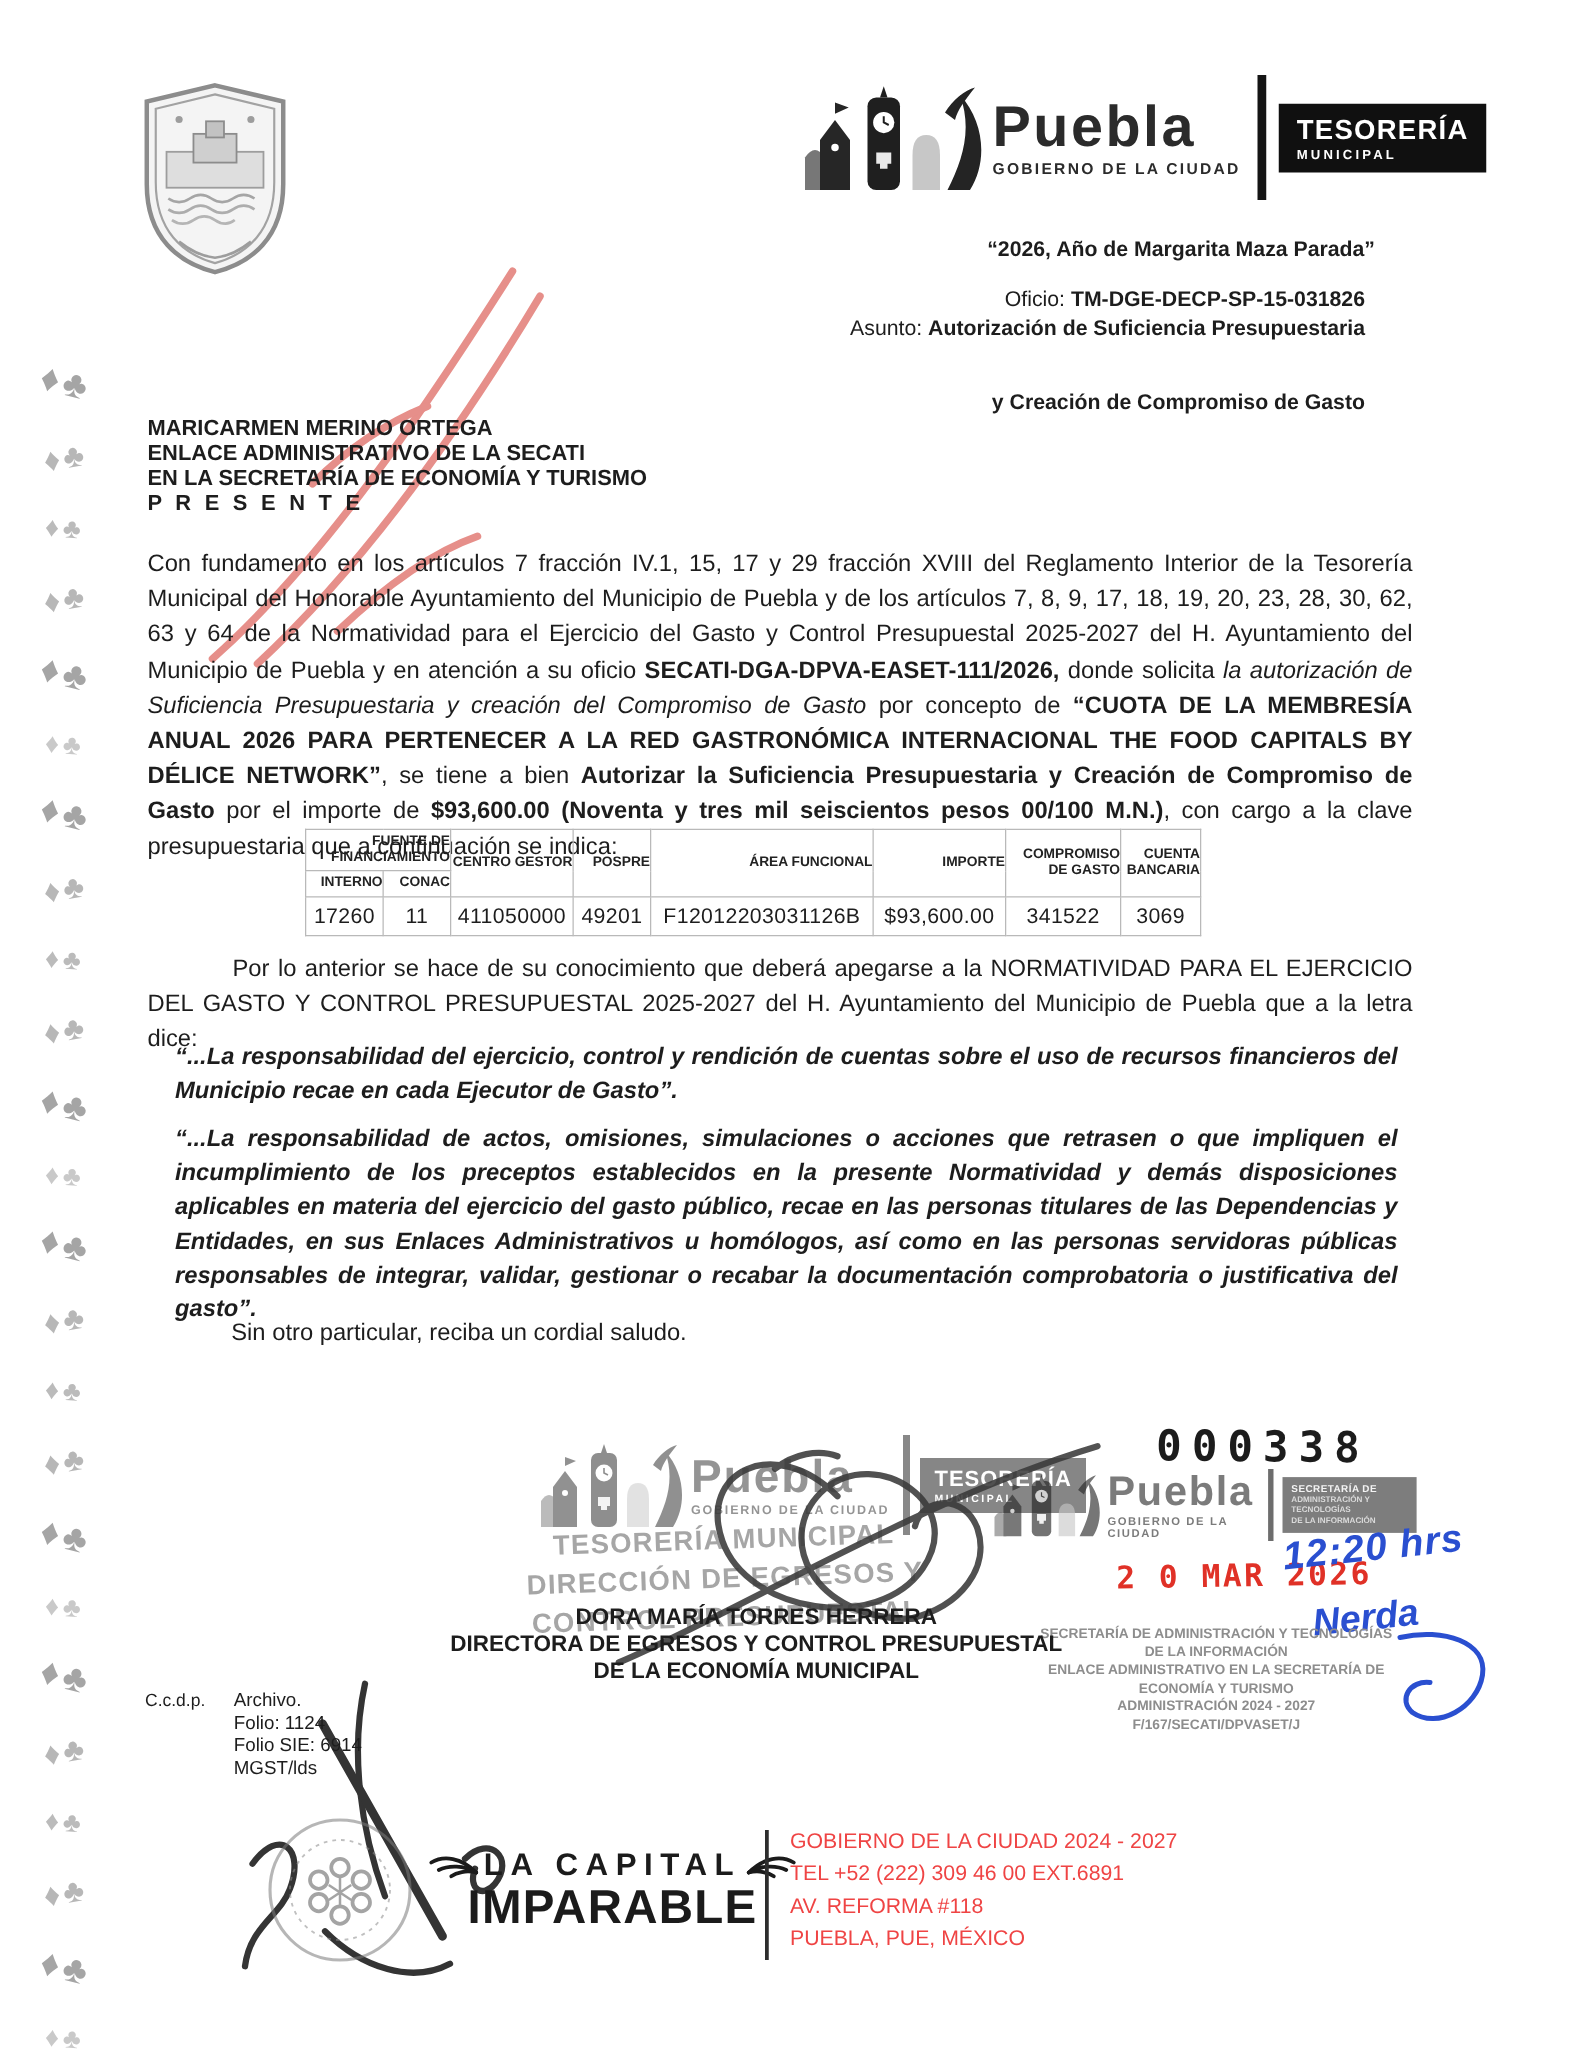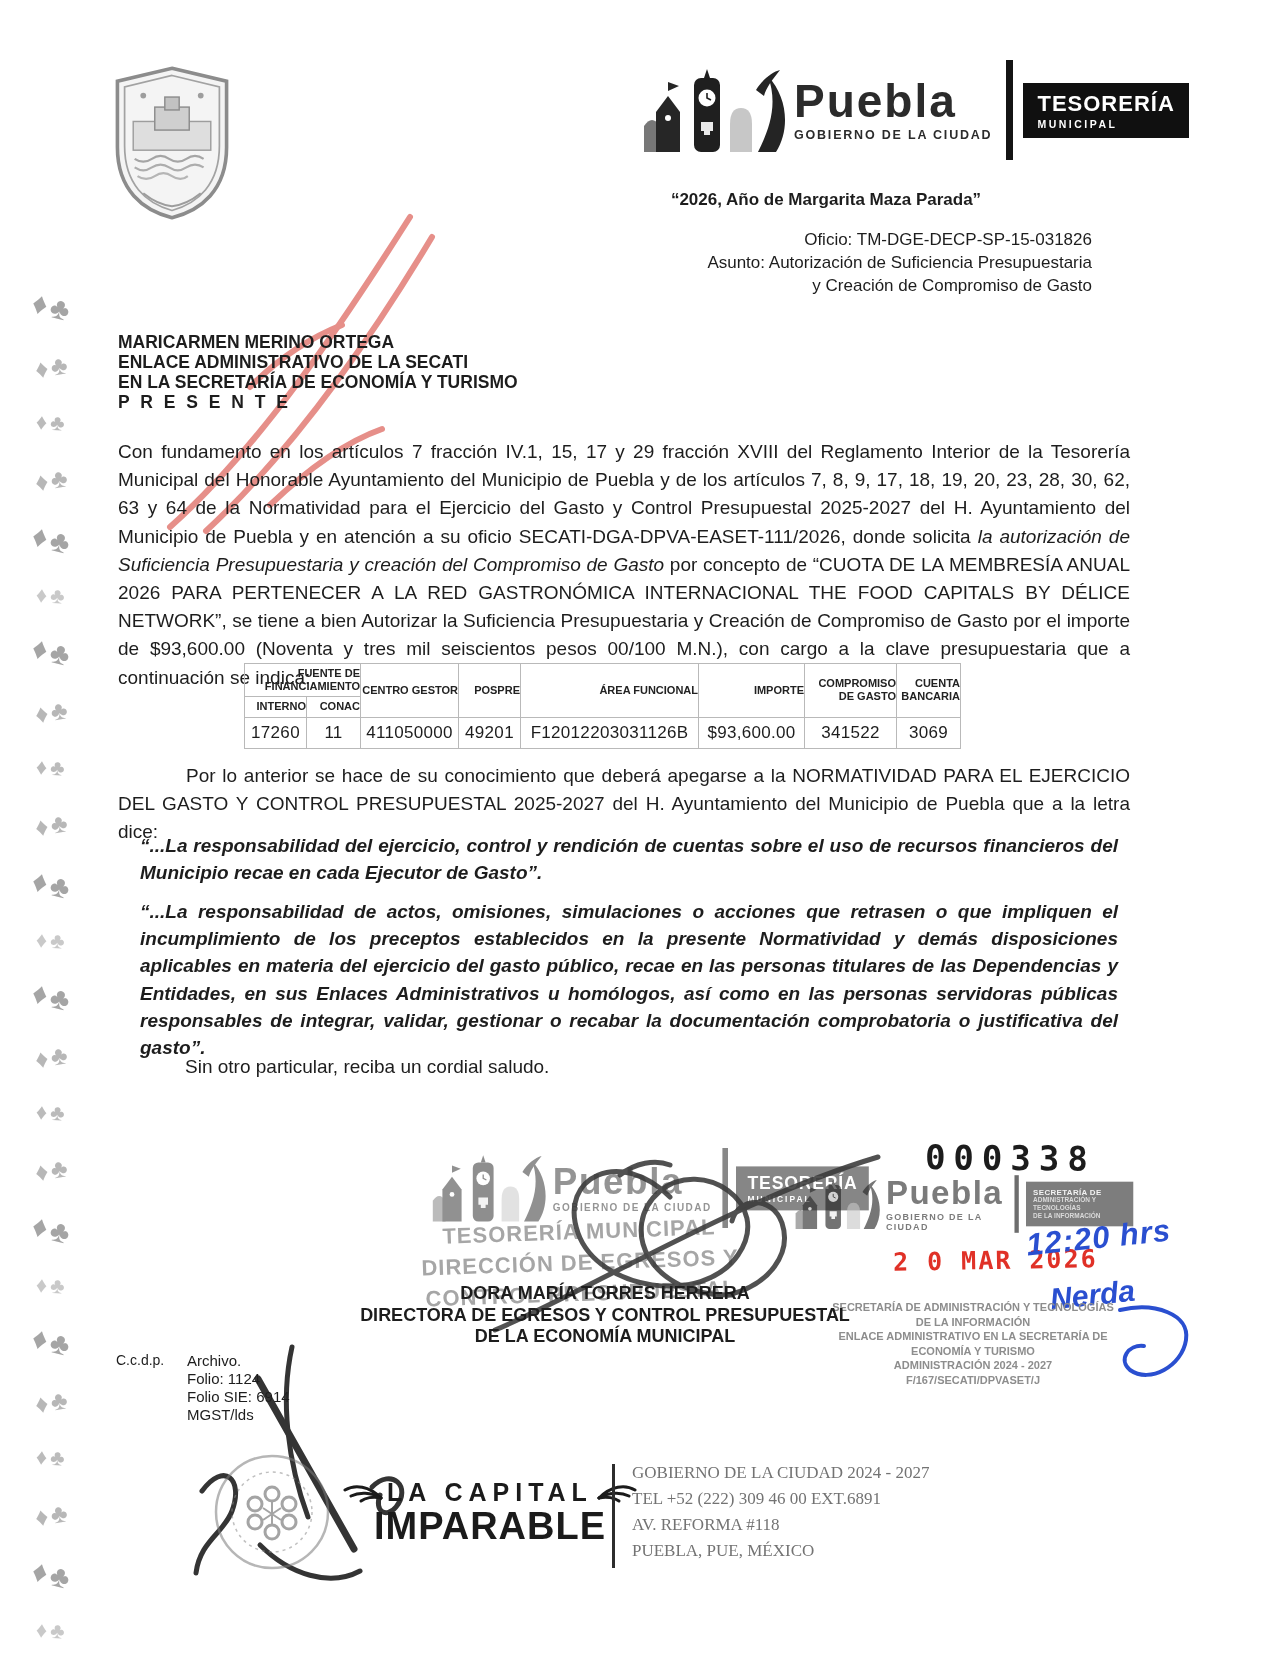--- a/index.html
+++ b/index.html
@@ -1,39 +1,39 @@
 <!DOCTYPE html>
 <html><head>
 <meta charset="utf-8">
 <style>
   html,body{margin:0;padding:0;background:#e8e8e8;}
   .page{position:relative;width:1266px;height:1657px;background:#ffffff;
         font-family:"Liberation Sans",sans-serif;color:#1d1d1d;overflow:hidden;margin:0 auto;}
   .abs{position:absolute;}
-  .b{font-weight:normal;}
+  .b{font-weight:bold;margin-top:36px;}
   .i{font-style:italic;}
 
   
   .ornament{left:8px;top:292px;width:88px;height:1350px;display:flex;flex-direction:column;
             justify-content:space-between;align-items:center;pointer-events:none;}
   .orn-row{font-size:30px;letter-spacing:3px;color:#8f8f8f;transform:rotate(14deg);opacity:.8;line-height:1;}
   .orn-row:nth-child(even){transform:rotate(-10deg) scale(.85);color:#a6a6a6;}
   .orn-row:nth-child(3n){font-size:22px;opacity:.6;transform:rotate(4deg);}
 
   
   .brand{top:60px;left:638px;display:flex;align-items:center;}
   .brand-words{margin-left:6px;}
   .pb-word{font-size:46px;font-weight:bold;letter-spacing:2px;color:#2b2b2b;line-height:1;}
   .pb-tag{font-size:12.5px;font-weight:bold;letter-spacing:1.8px;color:#2b2b2b;margin-top:4px;}
   .vbar{width:7px;height:100px;background:#141414;margin:0 10px 0 14px;}
   .tm-box{background:#101010;color:#fff;padding:10px 14px 8px 14px;}
   .tm-division{font-size:22px;font-weight:bold;letter-spacing:1px;line-height:1;}
   .tm-sub{font-size:10.5px;font-weight:bold;letter-spacing:2.5px;margin-top:3px;}
 
-  .legend{top:190px;left:576px;width:500px;text-align:center;font-weight:bold;font-size:17px;}
+  .legend{top:190px;left:600px;width:500px;text-align:right;font-weight:bold;font-size:17px;}
   .meta{top:228px;left:492px;width:600px;text-align:right;font-size:17px;line-height:23px;}
 
   .recipient{top:332px;left:118px;font-size:17.5px;font-weight:bold;line-height:20px;}
   .presente{letter-spacing:3px;}
 
   .para{font-size:19px;line-height:28.2px;text-align:justify;}
   .p1{top:438px;left:118px;width:1012px;}
   .p2{top:762px;left:118px;width:1012px;text-indent:68px;}
   .quote{font-size:19px;line-height:27.2px;text-align:justify;font-weight:bold;font-style:italic;}
   .q1{top:832px;left:140px;width:978px;}
@@ -77,21 +77,21 @@
 
   .ccdp{top:1352px;left:116px;font-size:14px;}
   .copies{top:1352px;left:187px;font-size:15px;line-height:18px;}
 
   
   .capital{top:1478px;left:340px;width:300px;text-align:center;color:#1b1b1b;}
   .cap-top{font-size:25px;font-weight:bold;letter-spacing:6px;display:flex;align-items:center;
            justify-content:center;gap:4px;}
   .cap-bottom{font-size:38px;font-weight:bold;letter-spacing:1px;margin-top:-2px;}
   .divider{top:1464px;left:612px;width:3px;height:104px;background:#2d2d2d;}
-  .address{top:1460px;left:632px;font-family:Liberation Serif, serif;font-size:17px;line-height:26px;color:#737373;}
+  .address{top:1460px;left:632px;font-family:Liberation Sans, sans-serif;font-size:17px;line-height:26px;color:#ef4444;}
 
   svg{display:block;}
   .scribble{pointer-events:none;}
 </style>
 </head>
 <body>
 
 <div class="page">
 
   <div class="abs ornament">

